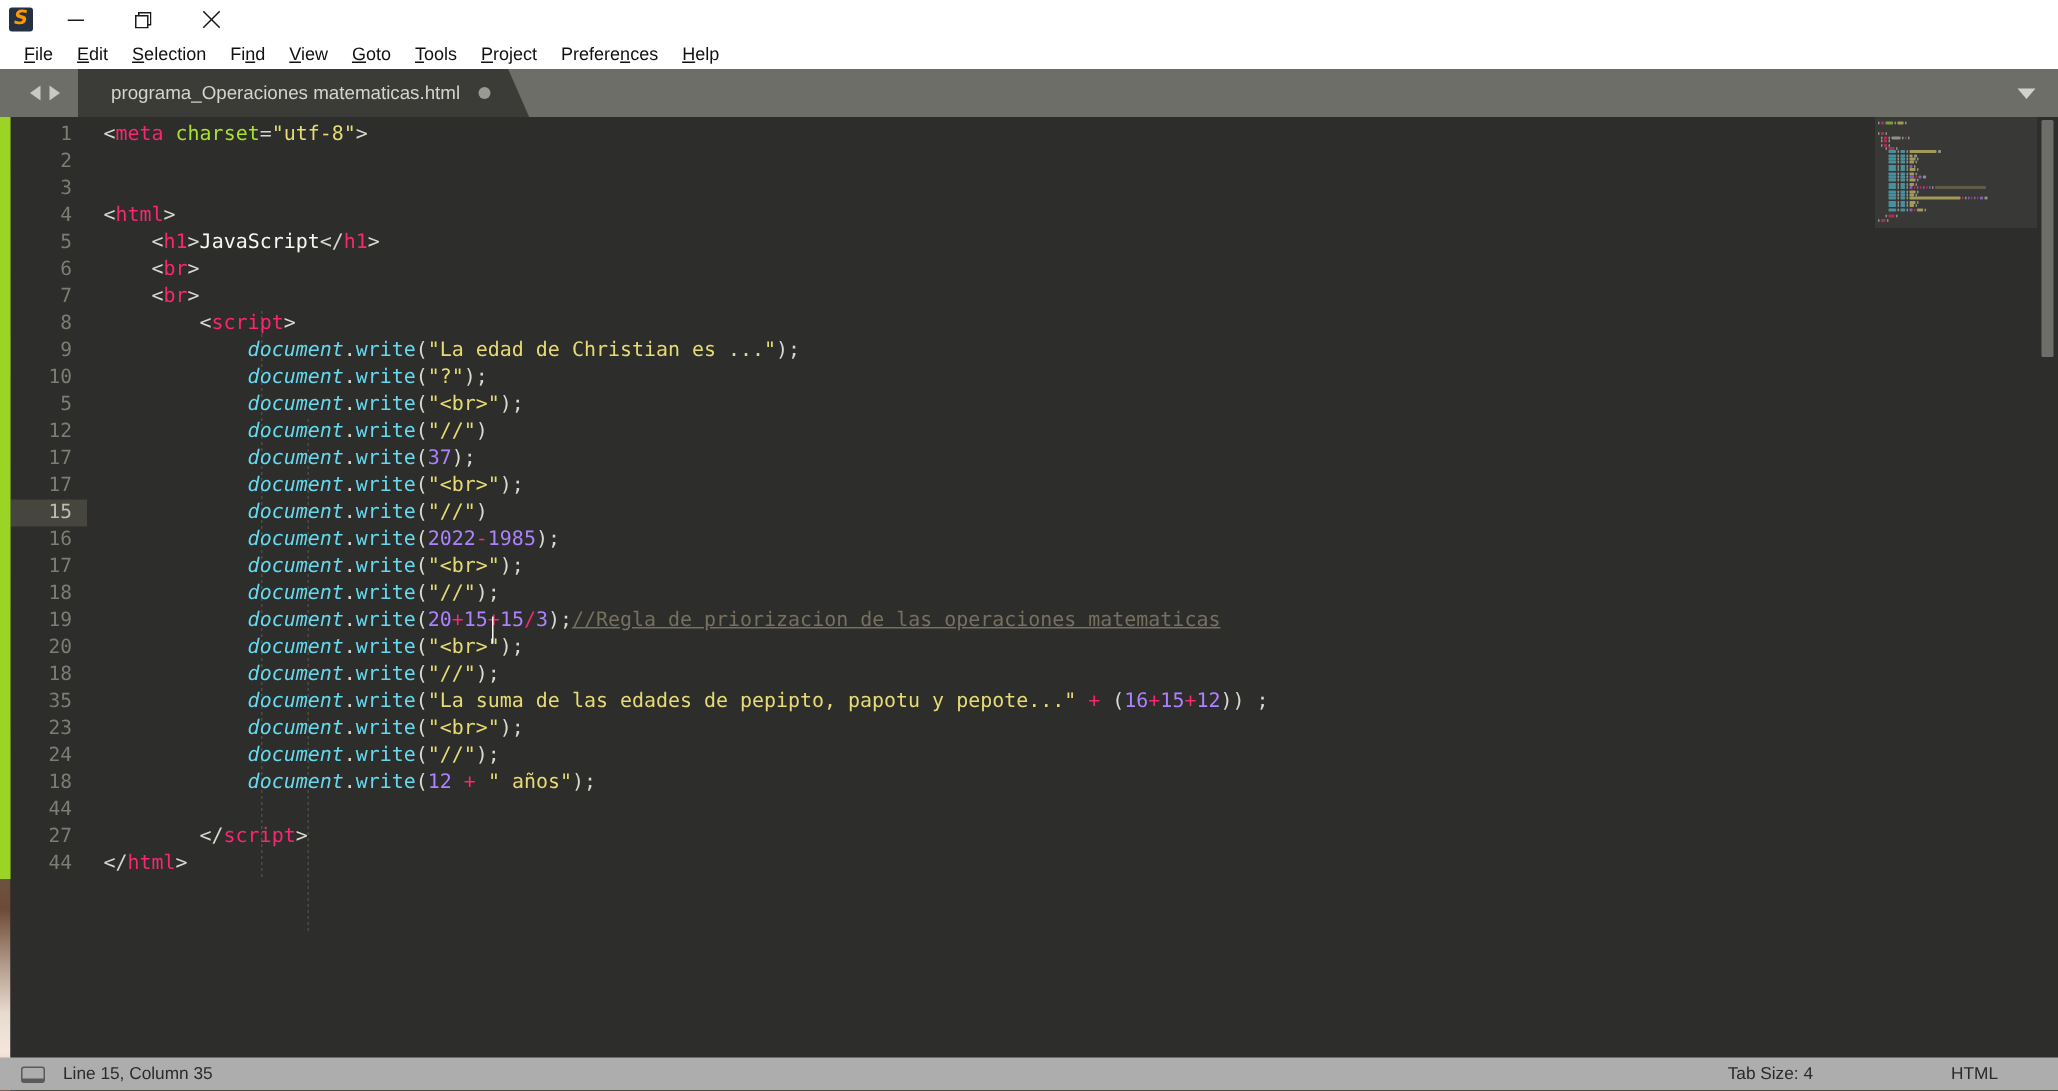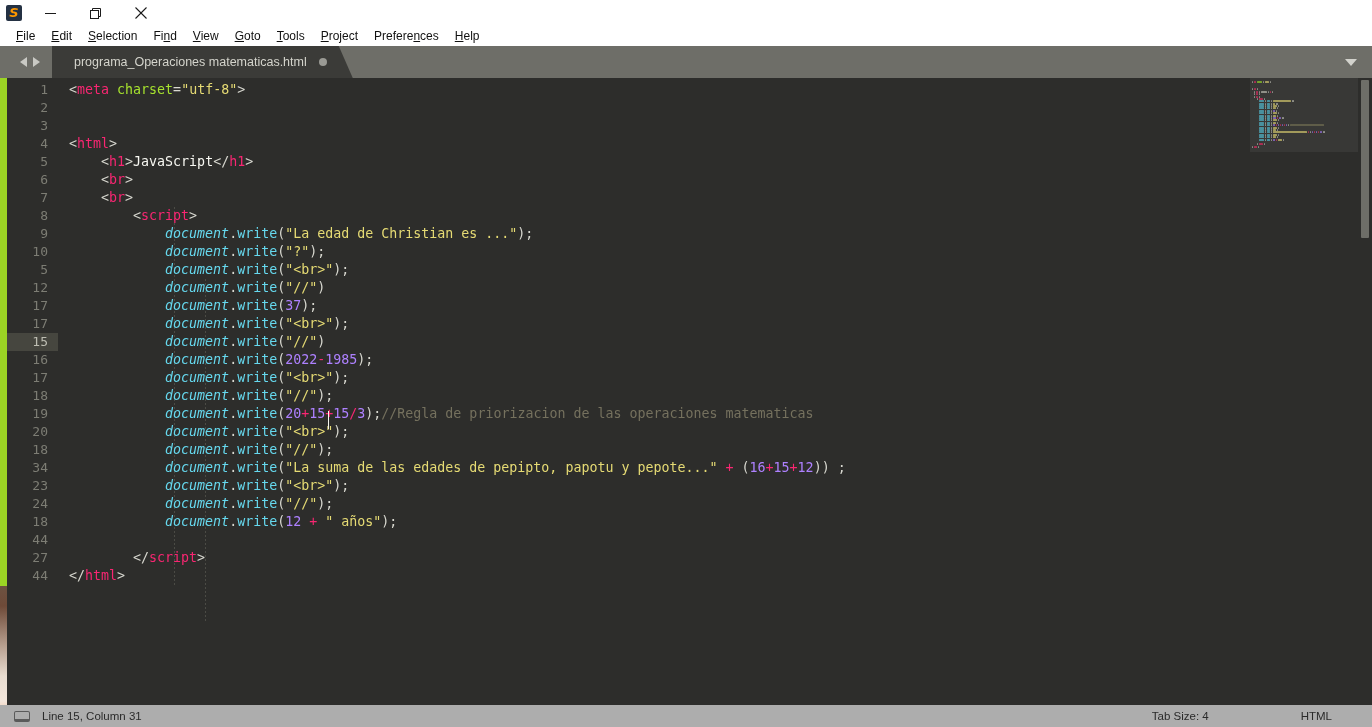--- a/index.html
+++ b/index.html
@@ -267,21 +267,21 @@
 
   
   .t-punc   { color: #d8d8d0; }
   .t-tag    { color: #f92672; }
   .t-attr   { color: #a6e22e; }
   .t-str    { color: #e6db74; }
   .t-var    { color: #66d9ef; font-style: italic; }
   .t-fn     { color: #66d9ef; }
   .t-num    { color: #ae81ff; }
   .t-op     { color: #f92672; }
-  .t-comment{ color: #75715e; }
+  .t-comment{ color: #75715e; text-decoration: underline; }
   .t-plain  { color: #f8f8f2; }
 
   
   .caret-cursor {
     position: absolute;
     width: 1px;
     height: 18px;
     background: #f8f8f0;
     left: 328px;
     top: 333px;
@@ -434,21 +434,21 @@
         <div class="gnum">12</div>
         <div class="gnum">17</div>
         <div class="gnum">17</div>
         <div class="gnum active">15</div>
         <div class="gnum">16</div>
         <div class="gnum">17</div>
         <div class="gnum">18</div>
         <div class="gnum">19</div>
         <div class="gnum">20</div>
         <div class="gnum">18</div>
-        <div class="gnum">34</div>
+        <div class="gnum">35</div>
         <div class="gnum">23</div>
         <div class="gnum">24</div>
         <div class="gnum">18</div>
         <div class="gnum">44</div>
         <div class="gnum">27</div>
         <div class="gnum">44</div>
       </div>
     <div class="code" id="code"><div class="line"><span class="t-punc">&lt;</span><span class="t-tag">meta</span><span class="t-plain"> </span><span class="t-attr">charset</span><span class="t-punc">=</span><span class="t-str">"utf-8"</span><span class="t-punc">&gt;</span></div><div class="line">&nbsp;</div><div class="line">&nbsp;</div><div class="line"><span class="t-punc">&lt;</span><span class="t-tag">html</span><span class="t-punc">&gt;</span></div><div class="line"><span class="t-plain">    </span><span class="t-punc">&lt;</span><span class="t-tag">h1</span><span class="t-punc">&gt;</span><span class="t-plain">JavaScript</span><span class="t-punc">&lt;/</span><span class="t-tag">h1</span><span class="t-punc">&gt;</span></div><div class="line"><span class="t-plain">    </span><span class="t-punc">&lt;</span><span class="t-tag">br</span><span class="t-punc">&gt;</span></div><div class="line"><span class="t-plain">    </span><span class="t-punc">&lt;</span><span class="t-tag">br</span><span class="t-punc">&gt;</span></div><div class="line"><span class="t-plain">        </span><span class="t-punc">&lt;</span><span class="t-tag">script</span><span class="t-punc">&gt;</span></div><div class="line"><span class="t-plain">            </span><span class="t-var">document</span><span class="t-punc">.</span><span class="t-fn">write</span><span class="t-punc">(</span><span class="t-str">"La edad de Christian es ..."</span><span class="t-punc">);</span></div><div class="line"><span class="t-plain">            </span><span class="t-var">document</span><span class="t-punc">.</span><span class="t-fn">write</span><span class="t-punc">(</span><span class="t-str">"?"</span><span class="t-punc">);</span></div><div class="line"><span class="t-plain">            </span><span class="t-var">document</span><span class="t-punc">.</span><span class="t-fn">write</span><span class="t-punc">(</span><span class="t-str">"&lt;br&gt;"</span><span class="t-punc">);</span></div><div class="line"><span class="t-plain">            </span><span class="t-var">document</span><span class="t-punc">.</span><span class="t-fn">write</span><span class="t-punc">(</span><span class="t-str">"//"</span><span class="t-punc">)</span></div><div class="line"><span class="t-plain">            </span><span class="t-var">document</span><span class="t-punc">.</span><span class="t-fn">write</span><span class="t-punc">(</span><span class="t-num">37</span><span class="t-punc">);</span></div><div class="line"><span class="t-plain">            </span><span class="t-var">document</span><span class="t-punc">.</span><span class="t-fn">write</span><span class="t-punc">(</span><span class="t-str">"&lt;br&gt;"</span><span class="t-punc">);</span></div><div class="line"><span class="t-plain">            </span><span class="t-var">document</span><span class="t-punc">.</span><span class="t-fn">write</span><span class="t-punc">(</span><span class="t-str">"//"</span><span class="t-punc">)</span></div><div class="line"><span class="t-plain">            </span><span class="t-var">document</span><span class="t-punc">.</span><span class="t-fn">write</span><span class="t-punc">(</span><span class="t-num">2022</span><span class="t-op">-</span><span class="t-num">1985</span><span class="t-punc">);</span></div><div class="line"><span class="t-plain">            </span><span class="t-var">document</span><span class="t-punc">.</span><span class="t-fn">write</span><span class="t-punc">(</span><span class="t-str">"&lt;br&gt;"</span><span class="t-punc">);</span></div><div class="line"><span class="t-plain">            </span><span class="t-var">document</span><span class="t-punc">.</span><span class="t-fn">write</span><span class="t-punc">(</span><span class="t-str">"//"</span><span class="t-punc">);</span></div><div class="line"><span class="t-plain">            </span><span class="t-var">document</span><span class="t-punc">.</span><span class="t-fn">write</span><span class="t-punc">(</span><span class="t-num">20</span><span class="t-op">+</span><span class="t-num">15</span><span class="t-op">+</span><span class="t-num">15</span><span class="t-op">/</span><span class="t-num">3</span><span class="t-punc">);</span><span class="t-comment">//Regla de priorizacion de las operaciones matematicas</span></div><div class="line"><span class="t-plain">            </span><span class="t-var">document</span><span class="t-punc">.</span><span class="t-fn">write</span><span class="t-punc">(</span><span class="t-str">"&lt;br&gt;"</span><span class="t-punc">);</span></div><div class="line"><span class="t-plain">            </span><span class="t-var">document</span><span class="t-punc">.</span><span class="t-fn">write</span><span class="t-punc">(</span><span class="t-str">"//"</span><span class="t-punc">);</span></div><div class="line"><span class="t-plain">            </span><span class="t-var">document</span><span class="t-punc">.</span><span class="t-fn">write</span><span class="t-punc">(</span><span class="t-str">"La suma de las edades de pepipto, papotu y pepote..."</span><span class="t-plain"> </span><span class="t-op">+</span><span class="t-plain"> </span><span class="t-punc">(</span><span class="t-num">16</span><span class="t-op">+</span><span class="t-num">15</span><span class="t-op">+</span><span class="t-num">12</span><span class="t-punc">)) ;</span></div><div class="line"><span class="t-plain">            </span><span class="t-var">document</span><span class="t-punc">.</span><span class="t-fn">write</span><span class="t-punc">(</span><span class="t-str">"&lt;br&gt;"</span><span class="t-punc">);</span></div><div class="line"><span class="t-plain">            </span><span class="t-var">document</span><span class="t-punc">.</span><span class="t-fn">write</span><span class="t-punc">(</span><span class="t-str">"//"</span><span class="t-punc">);</span></div><div class="line"><span class="t-plain">            </span><span class="t-var">document</span><span class="t-punc">.</span><span class="t-fn">write</span><span class="t-punc">(</span><span class="t-num">12</span><span class="t-plain"> </span><span class="t-op">+</span><span class="t-plain"> </span><span class="t-str">" años"</span><span class="t-punc">);</span></div><div class="line">&nbsp;</div><div class="line"><span class="t-plain">        </span><span class="t-punc">&lt;/</span><span class="t-tag">script</span><span class="t-punc">&gt;</span></div><div class="line"><span class="t-punc">&lt;/</span><span class="t-tag">html</span><span class="t-punc">&gt;</span></div></div>
     <div class="caret-cursor"></div>
     <div class="minimap" id="minimap">
@@ -658,19 +658,19 @@
           <span class="mmblk" style="width: 1px; background: rgb(138, 138, 130);"></span>
         </div>
       </div>
     <div class="vscroll">
       <div class="vthumb"></div>
     </div>
   </div>
 
   <div class="statusbar">
     <div class="sb-icon"></div>
-    <div class="sb-left">Line 15, Column 31</div>
+    <div class="sb-left">Line 15, Column 35</div>
     <div class="sb-spacer"></div>
     <div class="sb-tabsize">Tab Size: 4</div>
     <div class="sb-syntax">HTML</div>
   </div>
 
 </div>
 
 </body></html>

